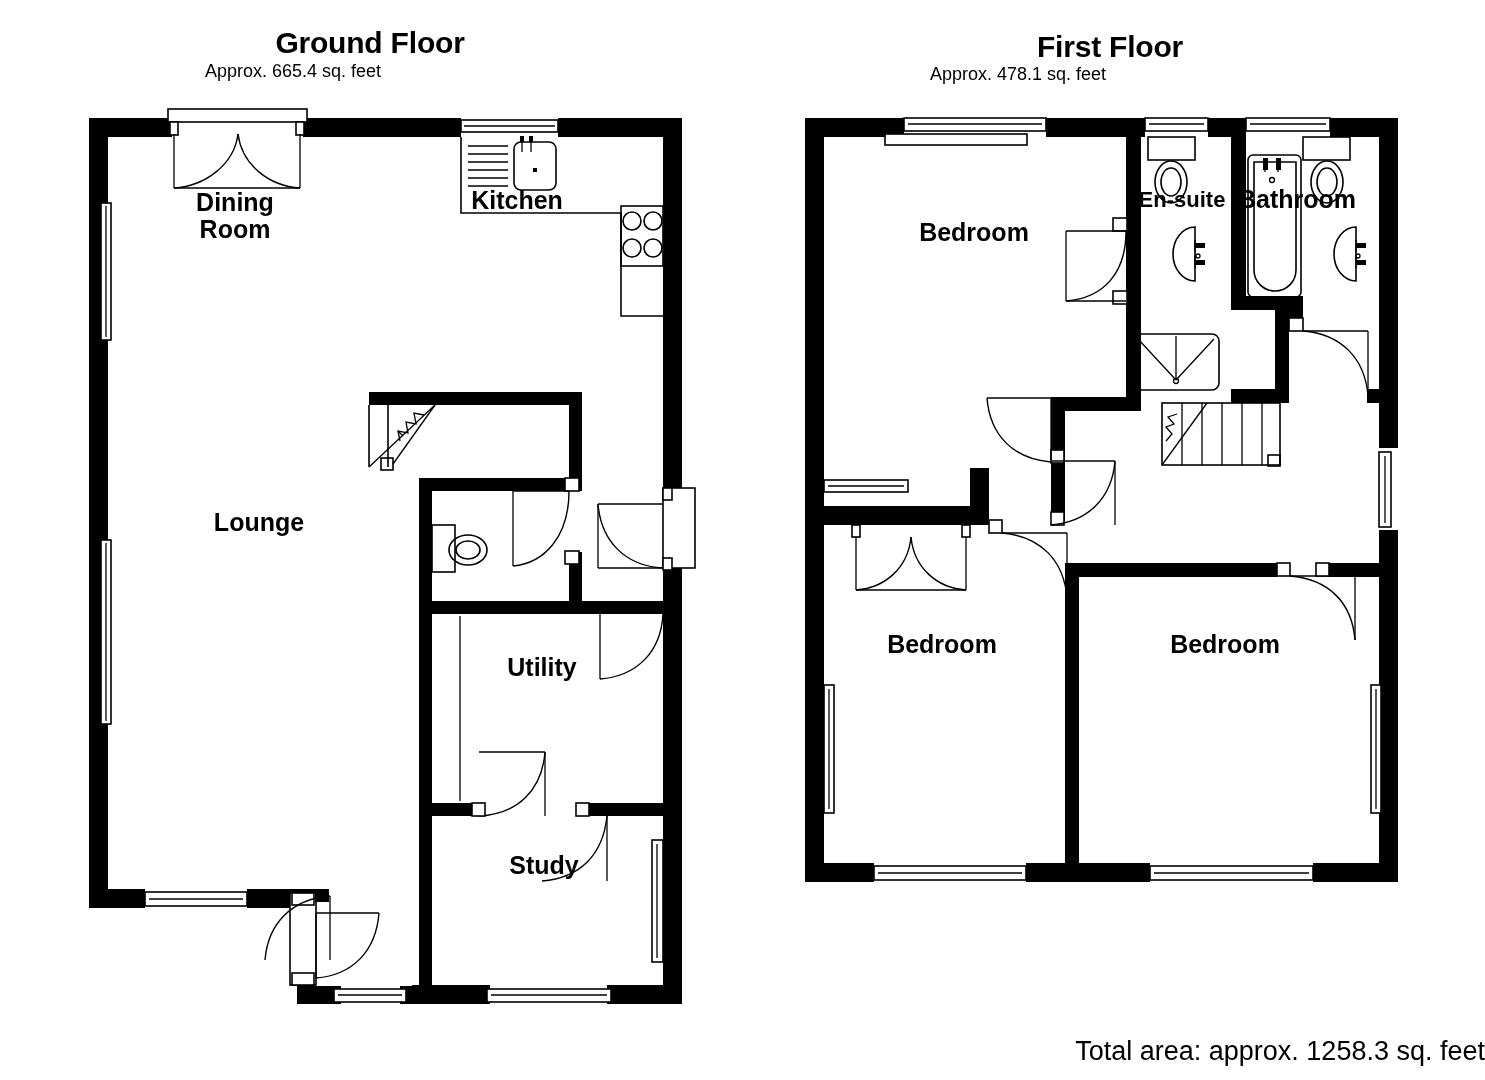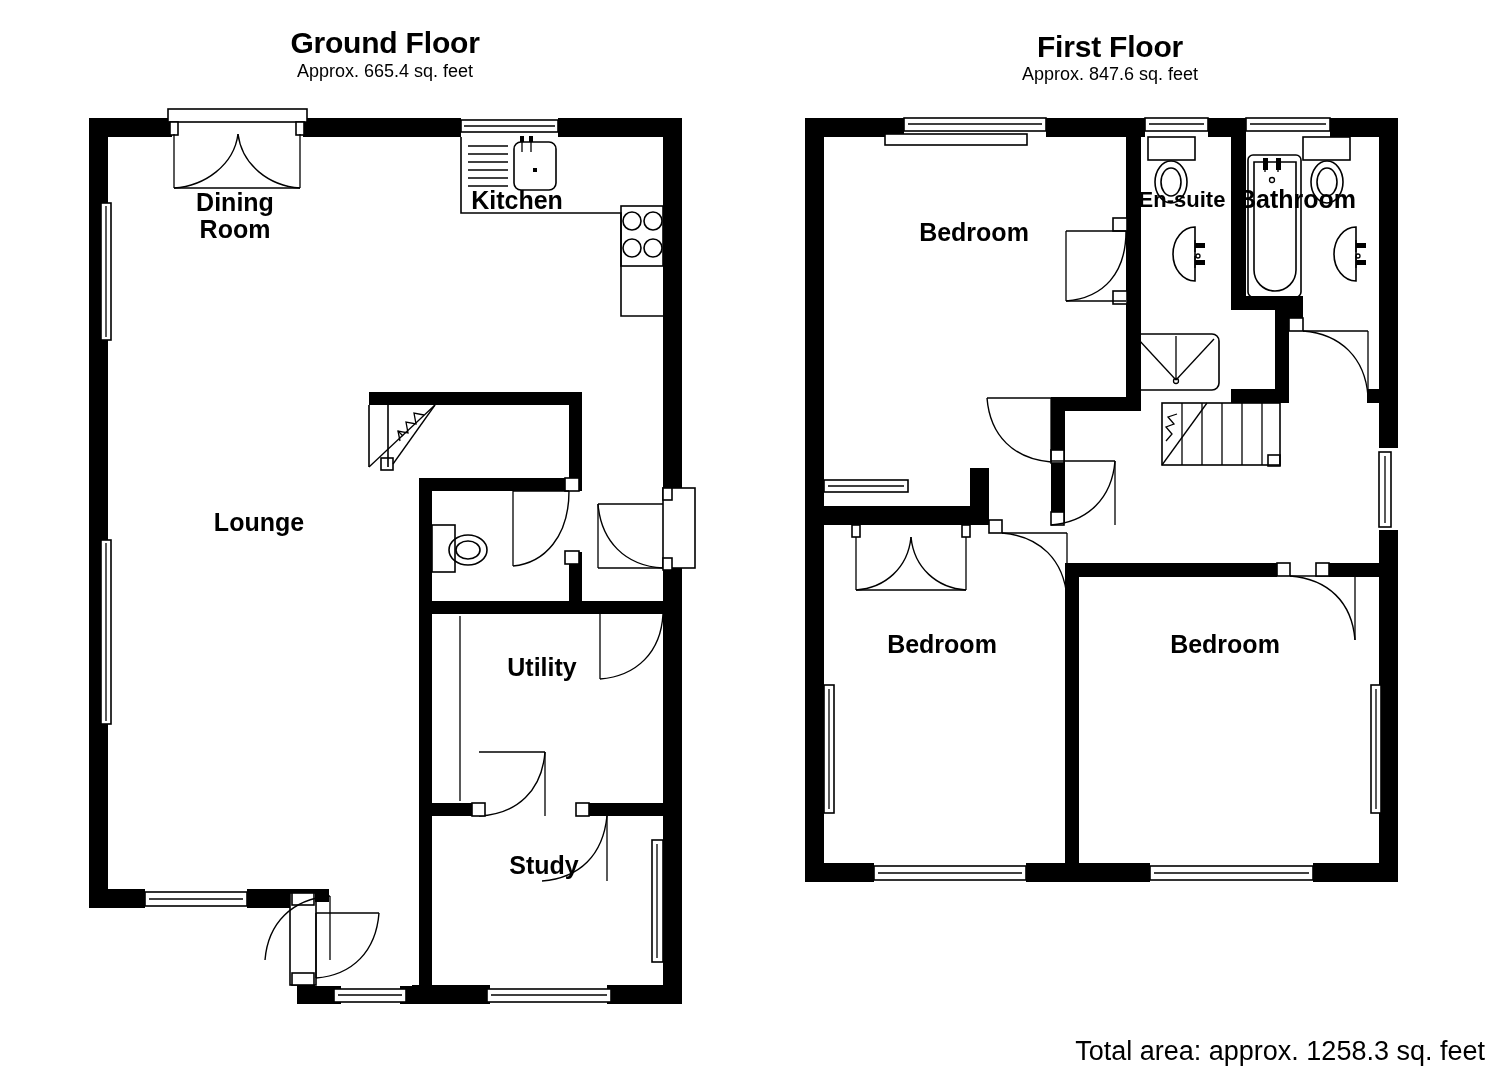--- a/index.html
+++ b/index.html
@@ -23,21 +23,20 @@
   .floor-title {
     position: absolute;
     text-align: center;
     font-weight: bold;
     font-size: 30px;
     letter-spacing: -0.2px;
     white-space: nowrap;
   }
   .floor-subtitle {
     position: absolute;
-    text-align: center;
     font-size: 18px;
     white-space: nowrap;
   }
   .total-area {
     position: absolute;
     text-align: right;
     font-size: 27px;
     white-space: nowrap;
     left: 0;
     width: 1485px;
@@ -62,25 +61,25 @@
     text-anchor: middle;
     fill: #000000;
   }
   .roomlabel.small { font-size: 22px; }
 </style>
 </head>
 <body>
 
 <div id="floorplan-root">
 
-  <div class="floor-title" style="left:205px; top:26px; width:360px;">Ground Floor</div>
+  <div class="floor-title" style="left:190px; top:26px; width:360px;">Ground Floor</div>
   <div class="floor-subtitle" style="left:205px; top:61px; width:360px;">Approx. 665.4 sq. feet</div>
 
   <div class="floor-title" style="left:930px; top:30px; width:360px;">First Floor</div>
-  <div class="floor-subtitle" style="left:930px; top:64px; width:360px;">Approx. 847.6 sq. feet</div>
+  <div class="floor-subtitle" style="left:930px; top:64px; width:360px;">Approx. 478.1 sq. feet</div>
 
   <div class="total-area">Total area: approx. 1258.3 sq. feet</div>
 
   <svg class="plan" viewBox="0 0 1485 1080">
 
     <g>
 
       <g>
 
         <rect class="wall" x="89" y="118" width="83" height="19"></rect>

